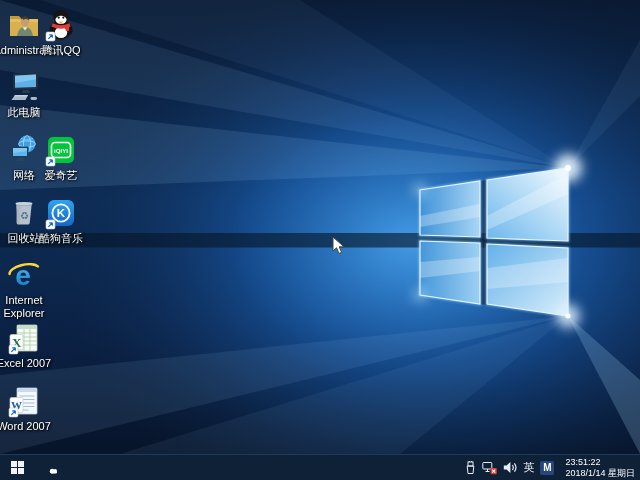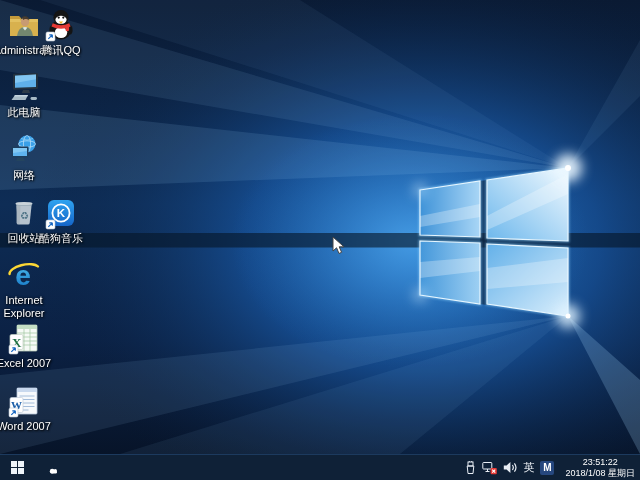--- a/index.html
+++ b/index.html
@@ -20,21 +20,21 @@
            background:#0f2137;border-top:1px solid #1c3a5e;
            display:flex;align-items:center;}
   .tb-btn{height:26px;display:flex;align-items:center;justify-content:center;}
   #start-btn{width:34px;}
   #tb-qq{width:32px;}
   #tray{margin-left:auto;display:flex;align-items:center;gap:6px;padding-right:5px;height:100%;}
   .tray-ic{display:flex;align-items:center;justify-content:center;height:100%;}
   #lang-ind{color:#f2f6fa;font-size:11px;}
   #ime-badge{width:14px;height:14px;background:#26477e;color:#fff;font-size:10px;font-weight:bold;
              display:flex;align-items:center;justify-content:center;border-radius:2px;}
-  #clock{text-align:center;color:#fff;font-size:9px;line-height:11px;padding-left:5px;white-space:nowrap;}
+  #clock{text-align:left;color:#fff;font-size:9px;line-height:11px;padding-left:5px;white-space:nowrap;}
   
   #cursor{position:absolute;left:332px;top:236px;}
 </style>
 </head>
 <body>
 
 <div id="screen">
 
   <svg id="wallpaper" viewBox="0 0 640 454" preserveAspectRatio="none">
     <defs>
@@ -239,20 +239,32 @@
       <path d="M27.7 17.5 q2.2 6 -.8 9.2 l-2.6 -2.2" fill="#141414"></path>
       <g>
         <rect x="2" y="24" width="9" height="9" rx="1.5" fill="#fff" stroke="#b9c6d4" stroke-width="0.6"></rect>
         <path d="M4.3 30.8 L8.3 26.8 M8.3 26.8 h-3 M8.3 26.8 v3" stroke="#1565c0" stroke-width="1.2" fill="none"></path>
       </g>
     </svg>
     <div class="dlabel">腾讯QQ</div>
   </div>
 
 
+  <div class="dcell c1 r2">
+    <svg viewBox="0 0 34 34">
+      <rect x="4" y="4" width="26" height="26" rx="5" fill="#02c53c"></rect>
+      <rect x="7.5" y="9.5" width="19" height="15" rx="3.5" fill="none" stroke="#fff" stroke-width="1.6"></rect>
+      <text x="17" y="19.8" font-size="6.2" font-weight="bold" text-anchor="middle" fill="#fff" font-family="'Liberation Sans',sans-serif">iQIYI</text>
+      <g>
+        <rect x="2" y="24" width="9" height="9" rx="1.5" fill="#fff" stroke="#b9c6d4" stroke-width="0.6"></rect>
+        <path d="M4.3 30.8 L8.3 26.8 M8.3 26.8 h-3 M8.3 26.8 v3" stroke="#1565c0" stroke-width="1.2" fill="none"></path>
+      </g>
+    </svg>
+    <div class="dlabel">爱奇艺</div>
+  </div>
 
   <div class="dcell c1 r3">
     <svg viewBox="0 0 34 34">
       <defs>
         <linearGradient id="kgg" x1="0" y1="0" x2="0" y2="1">
           <stop offset="0" stop-color="#2fa3f0"></stop>
             <stop offset="1" stop-color="#1565c8"></stop>
         </linearGradient>
       </defs>
       <rect x="4" y="4" width="26" height="26" rx="6" fill="url(#kgg)"></rect>
@@ -311,18 +323,18 @@
       <span class="tray-ic">
         <svg width="14" height="13" viewBox="0 0 14 13">
           <path d="M0.8 4.5 h2.8 L7.4 1 v11 L3.6 8.5 H0.8 z" fill="#e8eef5"></path>
           <path d="M9.4 4 a4.2 4.2 0 0 1 0 5 M11.4 2.3 a7 7 0 0 1 0 8.4" stroke="#e8eef5" stroke-width="1.2" fill="none"></path>
         </svg>
       </span>
       <span id="lang-ind" class="tray-ic">英</span>
       <span id="ime-badge">M</span>
       <div id="clock">
         <div>23:51:22</div>
-        <div>2018/1/08 星期日</div>
+        <div>2018/1/14 星期日</div>
       </div>
     </div>
   </div>
 
 </div>
 
 </body></html>

